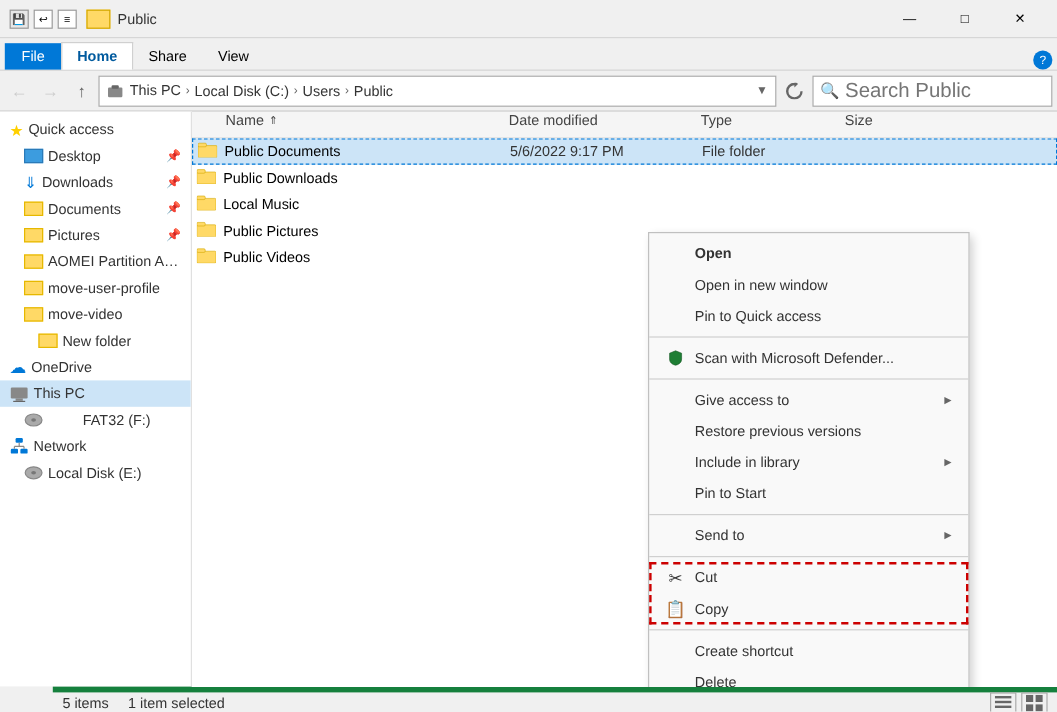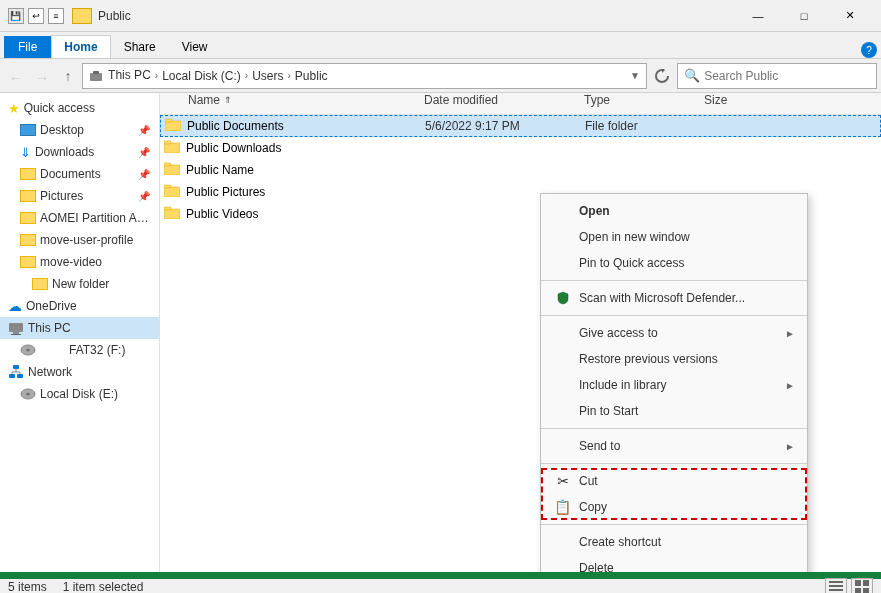--- a/index.html
+++ b/index.html
@@ -24,21 +24,21 @@
 
     
     .addressbar { display: flex; align-items: center; height: 34px; background: #f0f0f0; border-bottom: 1px solid #d0d0d0; padding: 2px 4px; gap: 2px; }
     .nav-btn { width: 24px; height: 24px; display: flex; align-items: center; justify-content: center; color: #666; font-size: 14px; cursor: pointer; border: 1px solid transparent; border-radius: 2px; }
     .nav-btn.disabled { color: #ccc; cursor: default; }
     .address-path { flex: 1; height: 26px; background: #fff; border: 1px solid #aaa; display: flex; align-items: center; padding: 0 6px; font-size: 12px; gap: 4px; }
     .path-chevron { color: #666; font-size: 10px; }
     .path-part { color: #333; cursor: pointer; }
     .refresh-btn { width: 26px; height: 26px; display: flex; align-items: center; justify-content: center; border: 1px solid transparent; cursor: pointer; }
     .search-box { width: 200px; height: 26px; border: 1px solid #aaa; background: #fff; display: flex; align-items: center; padding: 0 6px; gap: 4px; }
-    .search-box input { border: none; outline: none; font-size: 12px; width: 100%; background: transparent; color: #0f172a; }
+    .search-box input { border: none; outline: none; font-size: 17px; width: 100%; background: transparent; color: #0f172a; }
     .search-icon { color: #666; font-size: 13px; }
 
     
     .main { display: flex; height: calc(593px - 32px - 26px - 34px - 22px); }
 
     
     .sidebar { width: 160px; background: #fff; border-right: 1px solid #e0e0e0; overflow-y: auto; padding: 4px 0; }
     .sidebar-item { display: flex; align-items: center; height: 22px; padding: 0 8px; cursor: pointer; white-space: nowrap; overflow: hidden; }
     .sidebar-item.selected { background: #cce4f7; }
     .sidebar-label { font-size: 12px; color: #333; overflow: hidden; text-overflow: ellipsis; }
@@ -62,21 +62,21 @@
 
     
     .context-menu { position: absolute; top: 100px; left: 380px; width: 268px; background: #f9f9f9; border: 1px solid #c0c0c0; box-shadow: 3px 3px 8px rgba(0,0,0,0.2); z-index: 100; padding: 4px 0; }
     .ctx-item { display: flex; align-items: center; height: 26px; padding: 0 12px; cursor: pointer; font-size: 12px; color: #333; position: relative; }
     .ctx-item.bold { font-weight: 700; }
     .ctx-item .ctx-icon { width: 20px; margin-right: 6px; display: flex; align-items: center; justify-content: center; font-size: 14px; flex-shrink: 0; }
     .ctx-item .ctx-arrow { margin-left: auto; font-size: 10px; color: #666; }
     .ctx-separator { height: 1px; background: #d0d0d0; margin: 4px 0; }
 
     
-    .statusbar { height: 22px; background: #f0f0f0; border-top: 7px solid #15803d; display: flex; align-items: center; padding: 0 8px; font-size: 12px; color: #333; }
+    .statusbar { height: 22px; background: #f0f0f0; border-top: 5px solid #15803d; display: flex; align-items: center; padding: 0 8px; font-size: 12px; color: #333; margin-left: 44px; }
     .statusbar-right { margin-left: auto; display: flex; gap: 4px; }
     .view-btn { width: 22px; height: 18px; display: flex; align-items: center; justify-content: center; border: 1px solid #aaa; cursor: pointer; }
   </style>
 </head>
 <body>
 
 <div class="titlebar">
   <div class="titlebar-icons">
     <div class="titlebar-icon save" title="Save">💾</div>
     <div class="titlebar-icon" title="Undo">↩</div>
@@ -256,21 +256,21 @@
       <span class="file-type"></span>
       <span class="file-size"></span>
     </div>
     <div class="file-row">
       <span class="file-icon">
         <svg width="16" height="13" viewBox="0 0 16 13">
             <rect x="0" y="3" width="16" height="10" rx="1" fill="#ffd966" stroke="#d4a800" stroke-width="0.5"></rect>
             <rect x="0" y="1" width="7" height="3" rx="1" fill="#ffd966" stroke="#d4a800" stroke-width="0.5"></rect>
           </svg>
       </span>
-      <span class="file-name">Public Name</span>
+      <span class="file-name">Local Music</span>
       <span class="file-date"></span>
       <span class="file-type"></span>
       <span class="file-size"></span>
     </div>
     <div class="file-row">
       <span class="file-icon">
         <svg width="16" height="13" viewBox="0 0 16 13">
             <rect x="0" y="3" width="16" height="10" rx="1" fill="#ffd966" stroke="#d4a800" stroke-width="0.5"></rect>
             <rect x="0" y="1" width="7" height="3" rx="1" fill="#ffd966" stroke="#d4a800" stroke-width="0.5"></rect>
           </svg>

